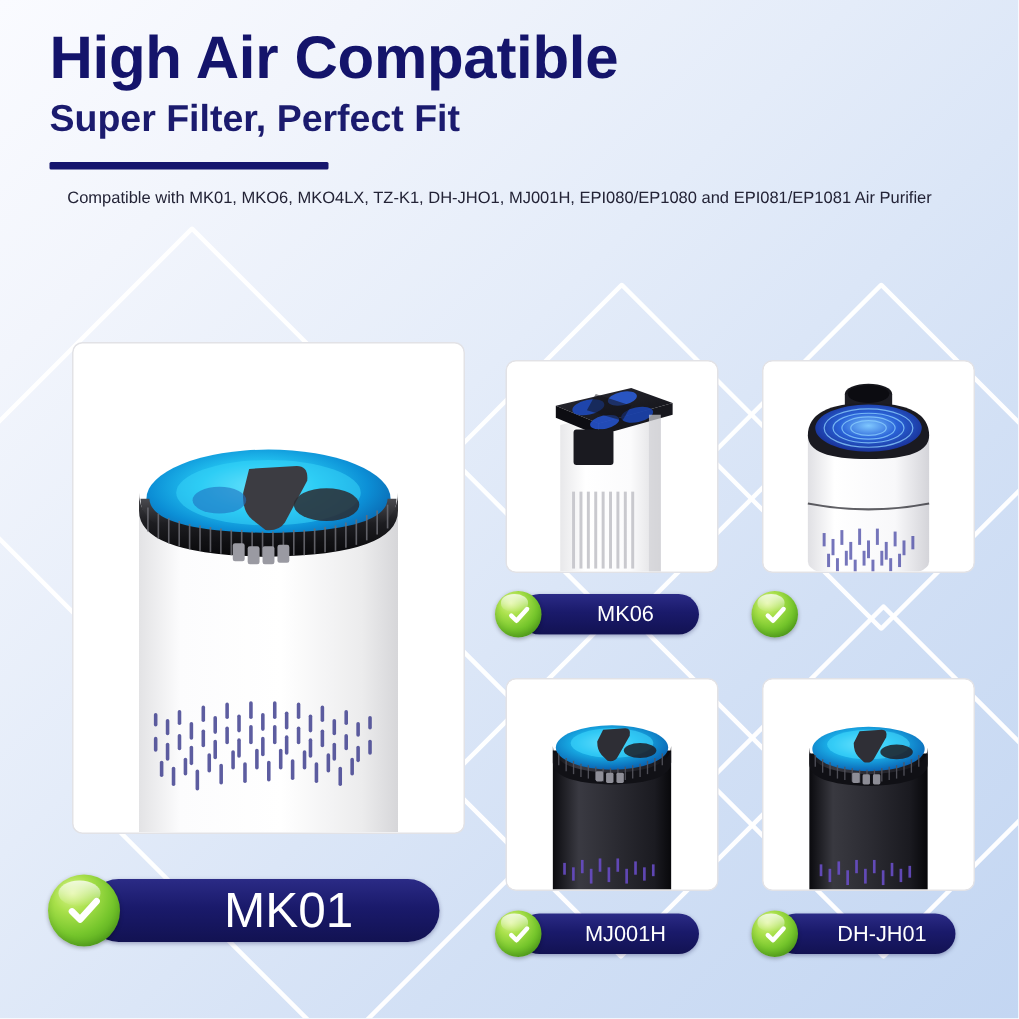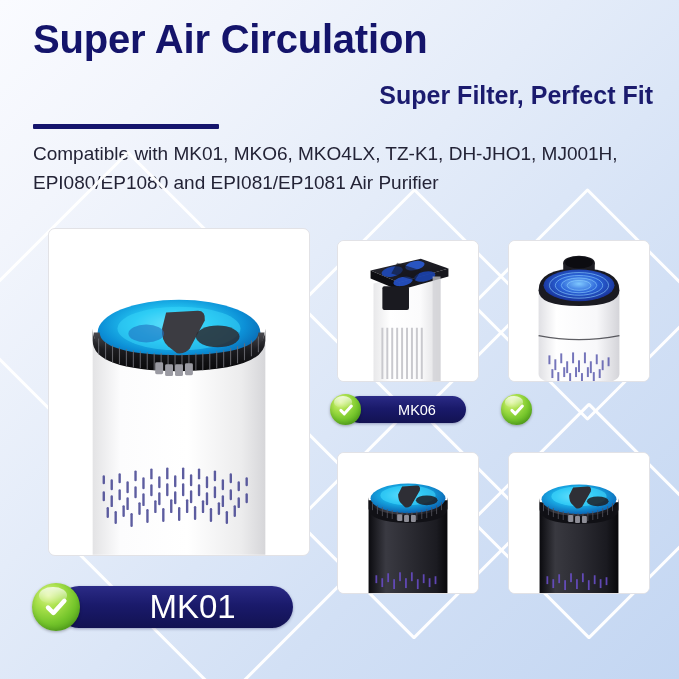--- a/index.html
+++ b/index.html
@@ -34,38 +34,38 @@
     color: #14146b;
     letter-spacing: -0.2px;
     line-height: 1.06;
     margin: 0;
     white-space: nowrap;
   }
   .subhead {
     font-size: 25px;
     font-weight: bold;
     color: #1b1b6e;
-    margin: 22px 0 0 0;
+    margin: 6px 0 0 0;
     line-height: 1.1;
     white-space: nowrap;
-    text-align: right;
   }
   .rule {
     width: 186px;
     height: 5px;
     background: #15156d;
     margin: 14px 0 0 0;
     border-radius: 1px;
   }
   .compat {
-    font-size: 19px;
+    font-size: 11px;
     color: #232336;
     line-height: 1.52;
     margin: 11px 0 0 0;
     max-width: 600px;
+    text-align: center;
   }
 
   
   .deco {
     position: absolute;
     border: 3.5px solid #ffffff;
     box-sizing: border-box;
     pointer-events: none;
     border-radius: 2px;
     opacity: 0.97;
@@ -157,21 +157,21 @@
 
   .pill-offset-main { margin-left: 26px; }
   .pill-offset-sm   { margin-left: 16px; }
 </style>
 </head>
 <body>
 
 <div id="poster">
 
   <div class="header">
-    <h1 class="headline">Super Air Circulation</h1>
+    <h1 class="headline">High Air Compatible</h1>
     <h2 class="subhead">Super Filter, Perfect Fit</h2>
     <div class="rule"></div>
     <p class="compat">Compatible with MK01, MKO6, MKO4LX, TZ-K1, DH-JHO1, MJ001H, EPI080/EP1080 and EPI081/EP1081 Air Purifier</p>
   </div>
 
   <div class="deco deco-1"></div>
   <div class="deco deco-2"></div>
   <div class="deco deco-3"></div>
   <div class="deco deco-5"></div>
   <div class="deco deco-4"></div>
@@ -570,15 +570,31 @@
   </div>
 
   <div class="pill-wrap wrap-tzk1">
     <span class="check check-sm">
       <svg width="18" height="18" viewBox="0 0 28 28" aria-hidden="true">
         <path d="M6 14.6 L11.4 20 L22.4 7.8" fill="none" stroke="#ffffff" stroke-width="4.6" stroke-linecap="round" stroke-linejoin="round"></path>
       </svg>
     </span>
   </div>
 
-
+  <div class="pill-wrap wrap-mj">
+    <span class="check check-sm">
+      <svg width="18" height="18" viewBox="0 0 28 28" aria-hidden="true">
+        <path d="M6 14.6 L11.4 20 L22.4 7.8" fill="none" stroke="#ffffff" stroke-width="4.6" stroke-linecap="round" stroke-linejoin="round"></path>
+      </svg>
+    </span>
+    <span class="pill pill-sm pill-offset-sm">MJ001H</span>
+  </div>
+
+  <div class="pill-wrap wrap-dh">
+    <span class="check check-sm">
+      <svg width="18" height="18" viewBox="0 0 28 28" aria-hidden="true">
+        <path d="M6 14.6 L11.4 20 L22.4 7.8" fill="none" stroke="#ffffff" stroke-width="4.6" stroke-linecap="round" stroke-linejoin="round"></path>
+      </svg>
+    </span>
+    <span class="pill pill-sm pill-offset-sm">DH-JH01</span>
+  </div>
 
 </div>
 
 </body></html>

